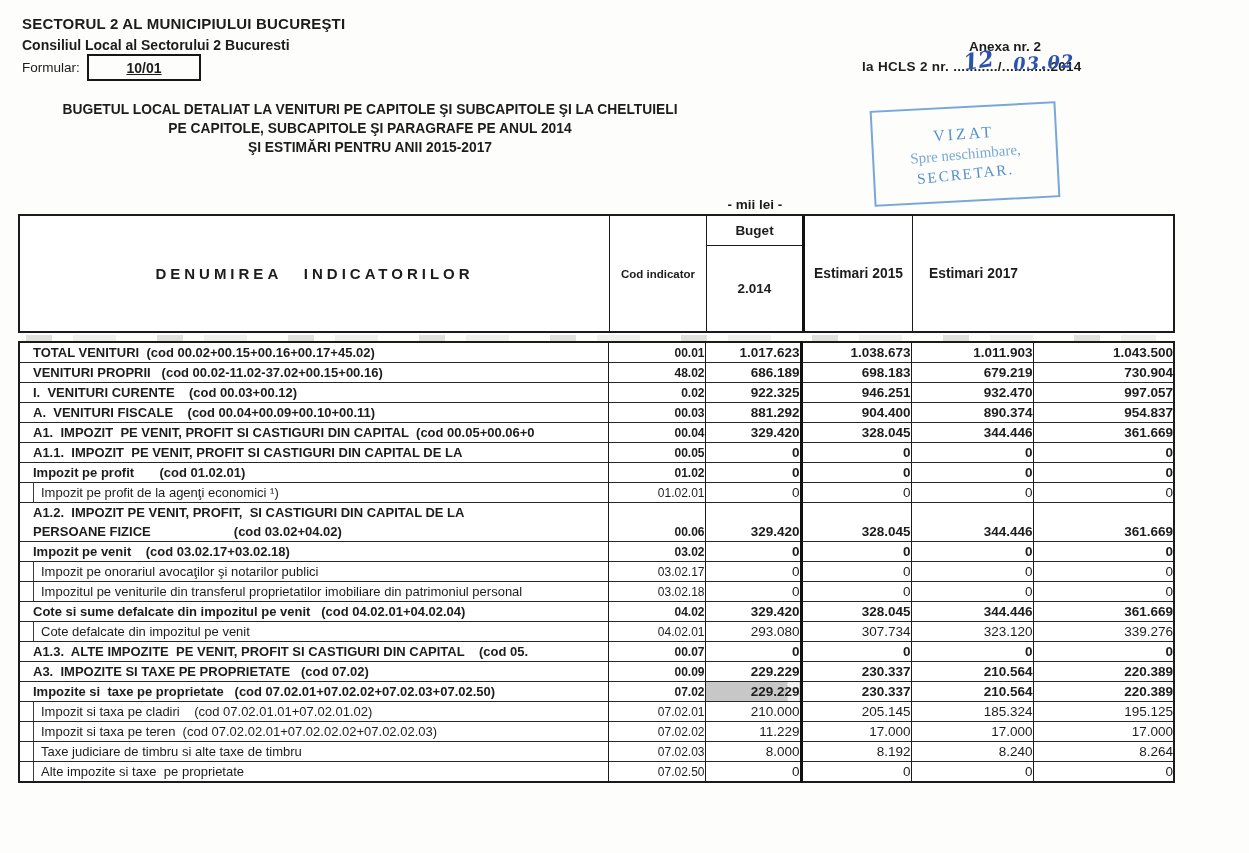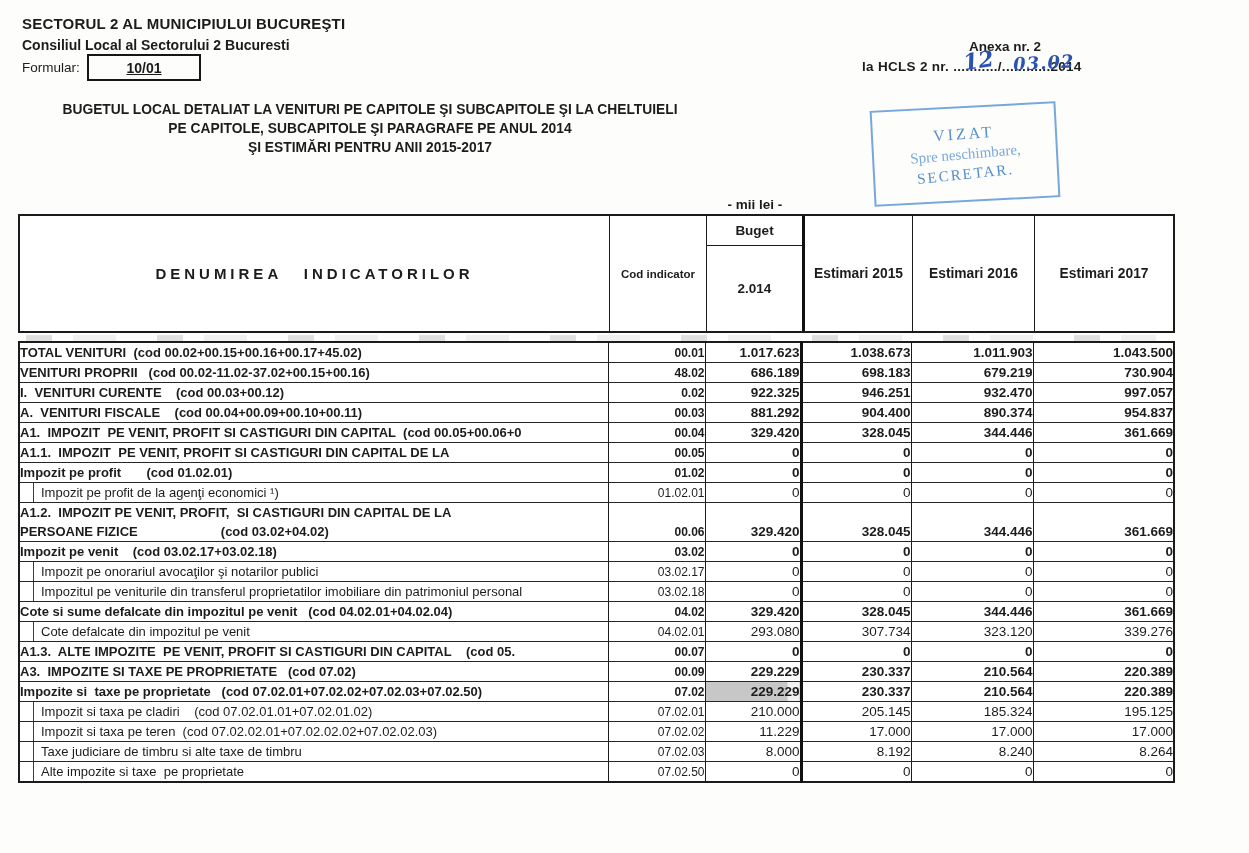--- a/index.html
+++ b/index.html
@@ -78,21 +78,21 @@
     border-collapse:collapse;table-layout:fixed;background:#fff;
   }
   table.body td{
     border-bottom:1.5px solid #262626;
     padding:0;overflow:hidden;vertical-align:middle;box-sizing:border-box;
   }
   table.body tr{height:19px;}
   table.body tr.tall{height:39px;}
   table.body{border:2px solid #1b1b1b;}
   td.c-den{font-size:13px;}
-  td.c-den .den-wrap{display:flex;flex-direction:column;justify-content:center;padding-left:0;}
+  td.c-den .den-wrap{display:flex;flex-direction:column;justify-content:center;padding-left:13px;}
   tr.indent td.c-den{
     background:linear-gradient(#3d3d3d,#3d3d3d) 13px 0 / 1.4px 100% no-repeat;
   }
   tr.indent td.c-den .den-wrap{padding-left:21px;}
   tr.bold td.c-den, tr.bold td.c-cod, tr.bold td.c-val{font-weight:bold;}
   td.c-cod{font-size:12px;padding-left:4px;border-left:1.2px solid #1b1b1b;text-align:right;}
   td.c-val{font-size:13.5px;text-align:right;padding-right:7px;border-left:1.2px solid #1b1b1b;}
   td.c-buget{border-left:1.2px solid #1b1b1b;}
   td.c-e2015{border-left:3px solid #111;}
   tr.tall td.c-cod, tr.tall td.c-val{vertical-align:bottom;padding-bottom:2px;}
@@ -129,21 +129,20 @@
 <div class="abs units b">- mii lei -</div>
 
 <div class="abs thead">
   <div class="hcell h-den">DENUMIREA  INDICATORILOR</div>
   <div class="hcell h-cod">Cod indicator</div>
   <div class="hcell h-buget">
     <div class="bt">Buget</div>
     <div class="by">2.014</div>
   </div>
   <div class="hcell h-est thick">Estimari 2015</div>
-  <div class="hcell h-est">Estimari 2016</div>
   <div class="hcell h-est">Estimari 2017</div>
 </div>
 
 <div class="abs noise"></div>
 
 <table class="body">
   <colgroup>
     <col style="width:589px">
       <col style="width:97px">
       <col style="width:96px">

